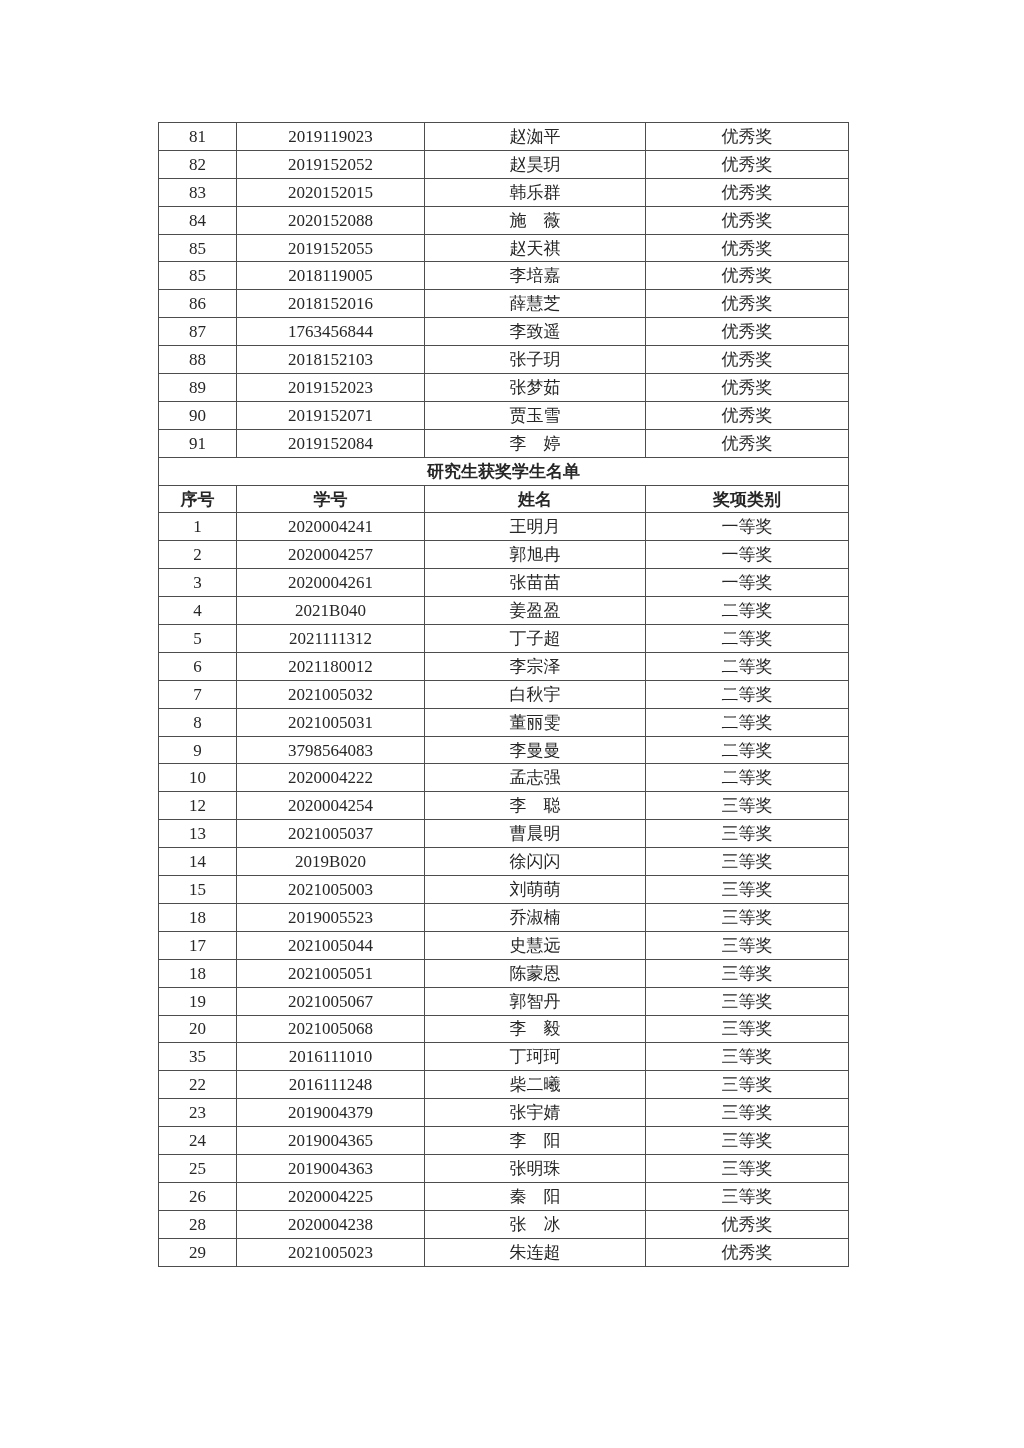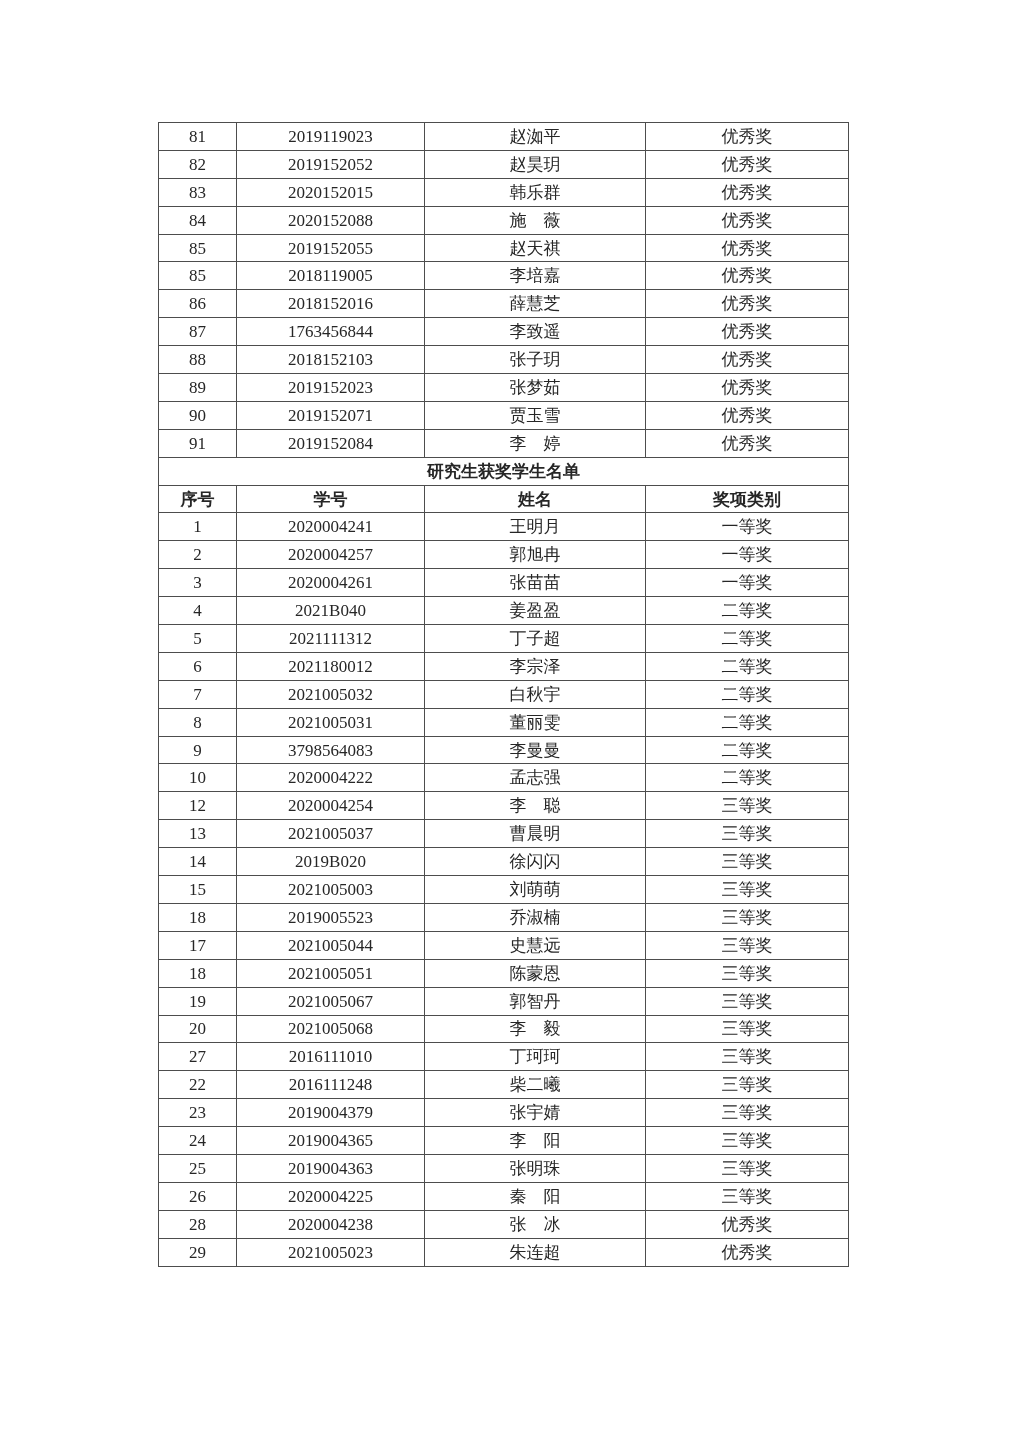--- a/index.html
+++ b/index.html
@@ -256,21 +256,21 @@
           <td>郭智丹</td>
           <td>三等奖</td>
         </tr>
         <tr>
           <td>20</td>
           <td>2021005068</td>
           <td>李　毅</td>
           <td>三等奖</td>
         </tr>
         <tr>
-          <td>27</td>
+          <td>35</td>
           <td>2016111010</td>
           <td>丁珂珂</td>
           <td>三等奖</td>
         </tr>
         <tr>
           <td>22</td>
           <td>2016111248</td>
           <td>柴二曦</td>
           <td>三等奖</td>
         </tr>

